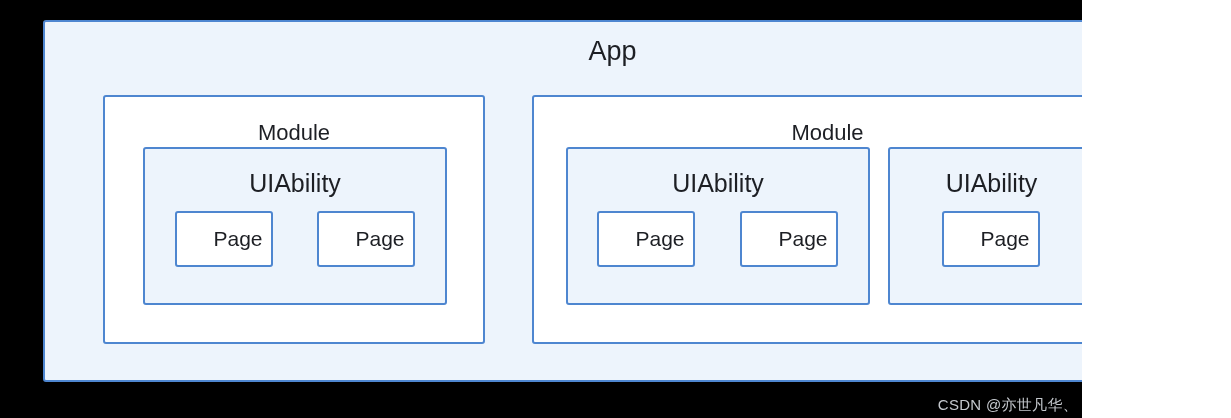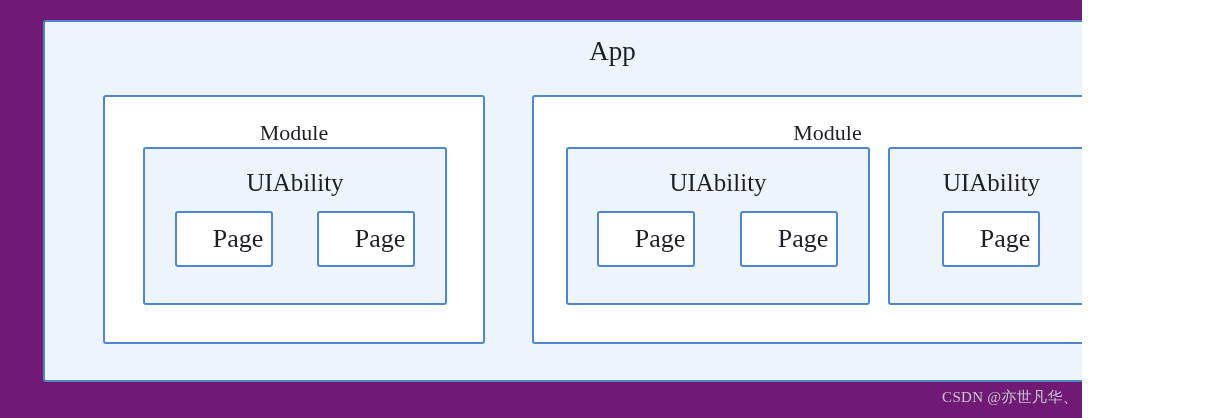--- a/index.html
+++ b/index.html
@@ -4,23 +4,23 @@
 <style>
   html, body {
     margin: 0;
     padding: 0;
     background: #ffffff;
   }
   .canvas {
     position: relative;
     width: 1082px;
     height: 418px;
-    background: #701a75;
+    background: #000000;
     overflow: hidden;
-    font-family: Liberation Serif, serif;
+    font-family: Liberation Sans, sans-serif;
     color: #1d1f24;
   }
   .box {
     position: absolute;
     box-sizing: border-box;
     border: 2px solid #4e86d0;
     border-radius: 3px;
   }
   .fill-light { background: #edf4fc; }
   .fill-white { background: #ffffff; }
@@ -47,33 +47,33 @@
   .uia-title { padding-top: 19px; font-size: 25px; line-height: 30px; }
 
   
   .page-box {
     top: 211px;
     width: 98px;
     height: 56px;
     display: flex;
     align-items: center;
     justify-content: center;
-    font-size: 26px;
+    font-size: 21px;
     padding-left: 28px;
   }
   .page-1 { left: 175px; }
   .page-2 { left: 317px; }
   .page-3 { left: 597px; }
   .page-4 { left: 740px; }
   .page-5 { left: 942px; }
 
   .watermark {
     position: absolute;
     right: 4px;
-    top: 388px;
+    top: 396px;
     font-size: 15px;
     line-height: 18px;
     color: #c4c8cd;
     text-align: right;
     letter-spacing: 0.3px;
   }
 </style>
 </head>
 <body>
 

